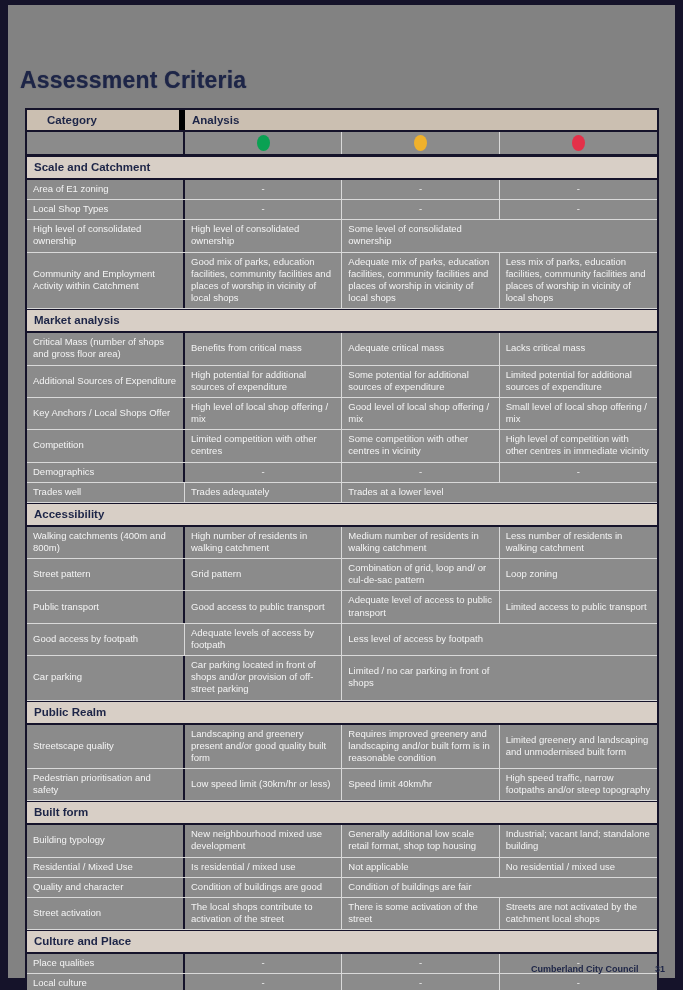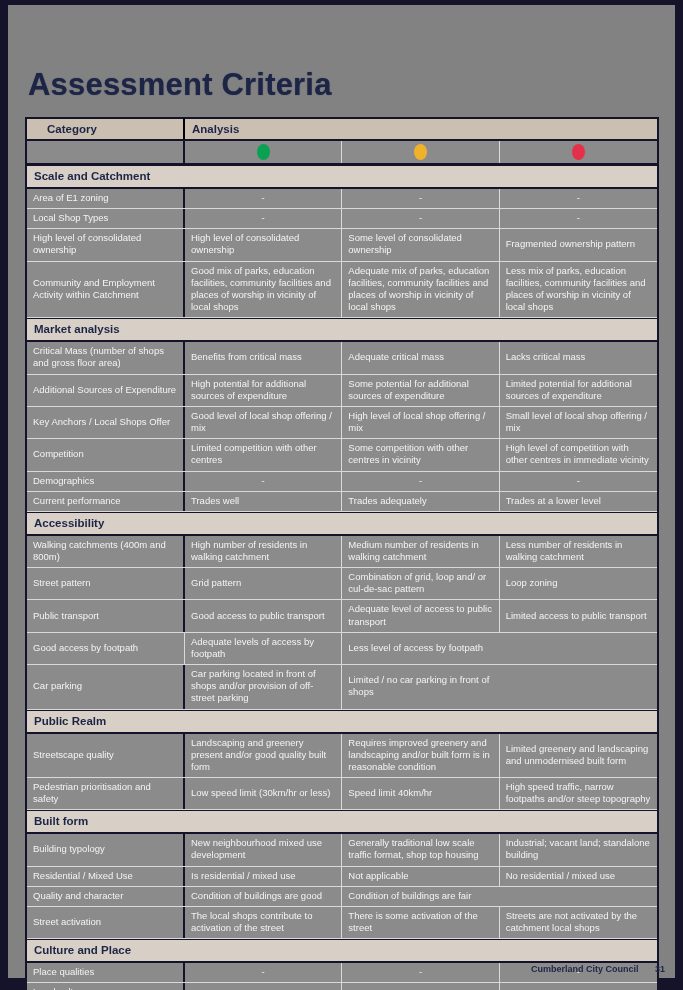--- a/index.html
+++ b/index.html
@@ -7,22 +7,22 @@
     width:683px; height:990px;
     background:#15132a;            
     font-family:"Liberation Sans", sans-serif;
     overflow:hidden;
   }
   .page {
     position:absolute; top:5px; left:8px; right:8px; bottom:12px;
     background:#828282;
   }
   .page-title {
-    margin:62px 0 14px 20px;
-    font-size:31px; font-weight:bold; letter-spacing:0.2px;
+    margin:62px 0 14px 12px;
+    font-size:23px; font-weight:bold; letter-spacing:0.2px;
     color:#1d2547;
     text-shadow:0 0 1px rgba(20,25,60,.55);
   }
   .table {
     margin:0 16px 0 17px;
     border:2px solid #15132a;
     background:#8b8b8b;
   }
   .row {
     display:grid;
@@ -41,21 +41,21 @@
   .cat-cell { border-right:2px solid #15132a; }
   .dash { text-align:center; align-items:center; }
   
   .hdr-row {
     display:grid; grid-template-columns:158px 1fr;
     background:#cbbfb1; border-bottom:2px solid #15132a;
   }
   .hdr-cell {
     padding:4px 7px; font-size:11.5px; font-weight:bold; color:#1d2547;
   }
-  .hdr-cell.first { border-right:2px solid #000000;padding-left:20px; }
+  .hdr-cell.first { border-right:6px solid #000000;padding-left:20px; }
   
   .dot-row { border-bottom:2px solid #15132a; }
   .dot-cell { align-items:center; padding:3px; }
   .dot { width:13px; height:16px; border-radius:50%; display:block; }
   
   .section-row {
     background:#d8cfc6;
     border-top:1px solid #15132a; border-bottom:2px solid #15132a;
   }
   .section-title {
@@ -102,21 +102,20 @@
       <div class="row">
         <div class="cell cat-cell">Local Shop Types</div>
         <div class="cell dash">-</div>
         <div class="cell dash">-</div>
         <div class="cell dash">-</div>
       </div>
       <div class="row">
         <div class="cell cat-cell">High level of consolidated ownership</div>
         <div class="cell">High level of consolidated ownership</div>
         <div class="cell">Some level of consolidated ownership</div>
-        <div class="cell">Fragmented ownership pattern</div>
       </div>
       <div class="row">
         <div class="cell cat-cell">Community and Employment Activity within Catchment</div>
         <div class="cell">Good mix of parks, education facilities, community facilities and places of worship in vicinity of local shops</div>
         <div class="cell">Adequate mix of parks, education facilities, community facilities and places of worship in vicinity of local shops</div>
         <div class="cell">Less mix of parks, education facilities, community facilities and places of worship in vicinity of local shops</div>
       </div>
       <div class="section-row">
         <div class="section-title">Market analysis</div>
       </div>
@@ -127,38 +126,37 @@
         <div class="cell">Lacks critical mass</div>
       </div>
       <div class="row">
         <div class="cell cat-cell">Additional Sources of Expenditure</div>
         <div class="cell">High potential for additional sources of expenditure</div>
         <div class="cell">Some potential for additional sources of expenditure</div>
         <div class="cell">Limited potential for additional sources of expenditure</div>
       </div>
       <div class="row">
         <div class="cell cat-cell">Key Anchors / Local Shops Offer</div>
+        <div class="cell">High level of local shop offering / mix</div>
         <div class="cell">Good level of local shop offering / mix</div>
-        <div class="cell">High level of local shop offering / mix</div>
         <div class="cell">Small level of local shop offering / mix</div>
       </div>
       <div class="row">
         <div class="cell cat-cell">Competition</div>
         <div class="cell">Limited competition with other centres</div>
         <div class="cell">Some competition with other centres in vicinity</div>
         <div class="cell">High level of competition with other centres in immediate vicinity</div>
       </div>
       <div class="row">
         <div class="cell cat-cell">Demographics</div>
         <div class="cell dash">-</div>
         <div class="cell dash">-</div>
         <div class="cell dash">-</div>
       </div>
       <div class="row">
-        <div class="cell cat-cell">Current performance</div>
         <div class="cell">Trades well</div>
         <div class="cell">Trades adequately</div>
         <div class="cell">Trades at a lower level</div>
       </div>
       <div class="section-row">
         <div class="section-title">Accessibility</div>
       </div>
       <div class="row">
         <div class="cell cat-cell">Walking catchments (400m and 800m)</div>
         <div class="cell">High number of residents in walking catchment</div>
@@ -201,21 +199,21 @@
         <div class="cell">Low speed limit (30km/hr or less)</div>
         <div class="cell">Speed limit 40km/hr</div>
         <div class="cell">High speed traffic, narrow footpaths and/or steep topography</div>
       </div>
       <div class="section-row">
         <div class="section-title">Built form</div>
       </div>
       <div class="row">
         <div class="cell cat-cell">Building typology</div>
         <div class="cell">New neighbourhood mixed use development</div>
-        <div class="cell">Generally traditional low scale traffic format, shop top housing</div>
+        <div class="cell">Generally additional low scale retail format, shop top housing</div>
         <div class="cell">Industrial; vacant land; standalone building</div>
       </div>
       <div class="row">
         <div class="cell cat-cell">Residential / Mixed Use</div>
         <div class="cell">Is residential / mixed use</div>
         <div class="cell">Not applicable</div>
         <div class="cell">No residential / mixed use</div>
       </div>
       <div class="row">
         <div class="cell cat-cell">Quality and character</div>

